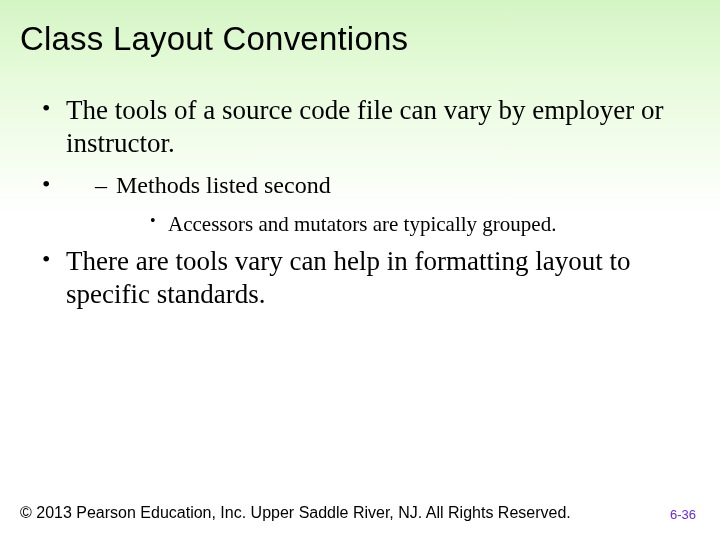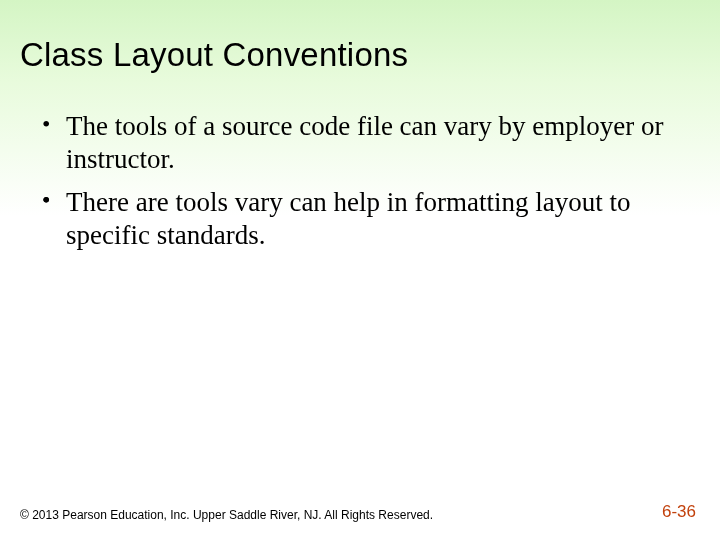--- a/index.html
+++ b/index.html
@@ -7,21 +7,21 @@
   body {
     font-family: "Times New Roman", Times, serif;
     background: linear-gradient(to bottom, #d4f5c4 0%, #e8fbdc 15%, #ffffff 40%, #ffffff 100%);
     position: relative;
     color: #000;
   }
   .slide {
     width: 720px;
     height: 540px;
     position: relative;
-    padding: 36px 20px 0 20px;
+    padding: 20px 20px 0 20px;
   }
   .title {
     font-family: Arial, Helvetica, sans-serif;
     font-size: 33px;
     font-weight: 400;
     color: #000;
     margin-bottom: 36px;
     letter-spacing: 0.2px;
   }
   ul.lvl1 {
@@ -77,42 +77,48 @@
     position: absolute;
     left: 0;
     top: 0;
     font-size: 16px;
   }
   .footer-left {
     position: absolute;
     left: 20px;
     bottom: 18px;
     font-family: Arial, Helvetica, sans-serif;
-    font-size: 12px;
+    font-size: 16px;
     color: #000;
   }
   .footer-right {
     position: absolute;
     right: 24px;
     bottom: 18px;
     font-family: Arial, Helvetica, sans-serif;
-    font-size: 17px;
-    color: #c2410c;
+    font-size: 13px;
+    color: #6d28d9;
   }
 </style>
 </head>
 <body>
 
 <div class="slide">
   <h1 class="title">Class Layout Conventions</h1>
 
   <ul class="lvl1">
     <li>The tools of a source code file can vary by employer or instructor.</li>
     <li>
       <ul class="lvl2">
+        <li>
+          <span>Methods listed second</span>
+          <ul class="lvl3">
+            <li>Accessors and mutators are typically grouped.</li>
+          </ul>
+        </li>
       </ul>
     </li>
     <li>There are tools vary can help in formatting layout to specific standards.</li>
   </ul>
 
   <div class="footer-left">© 2013 Pearson Education, Inc. Upper Saddle River, NJ. All Rights Reserved.</div>
   <div class="footer-right">6-36</div>
 </div>
 
 </body></html>

